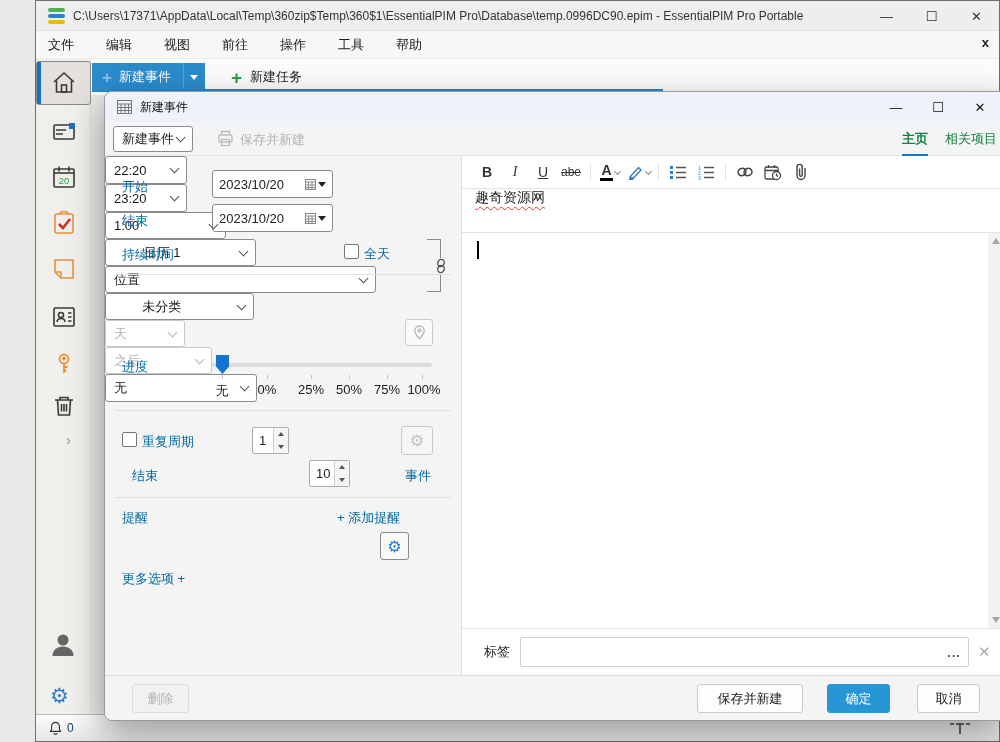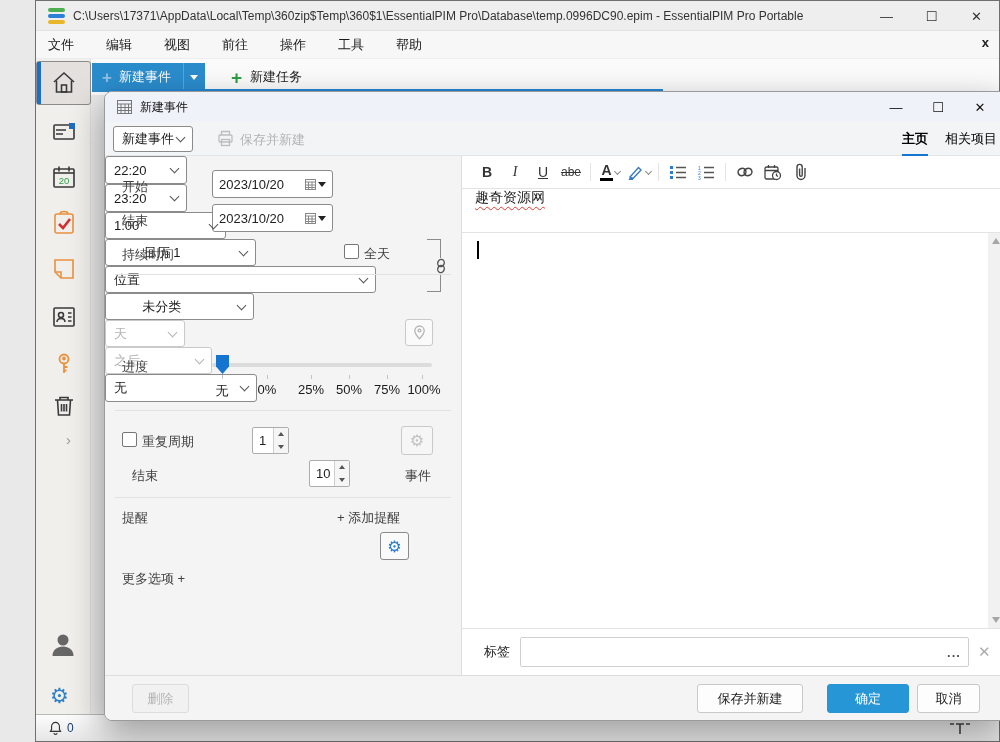--- a/index.html
+++ b/index.html
@@ -65,26 +65,26 @@
   .dlg-controls { position:absolute; right:4px; top:0; height:30px; display:flex; }
   .dlg-btn { width:42px; height:30px; display:flex; align-items:center; justify-content:center; font-size:13px; color:#111; }
   .dlg-toolbar { position:absolute; left:0; top:30px; right:0; height:34px; background:#f3f4f6;
                  border-bottom:1px solid #e4e4e4; }
   .sel { background:#fff; border:1px solid #8b8b8b; border-radius:3px; display:flex; align-items:center;
          padding:0 8px; font-size:13px; color:#1a1a1a; }
   .chev { width:7px; height:7px; border-right:1.4px solid #555; border-bottom:1.4px solid #555;
           transform:rotate(45deg); margin-left:auto; margin-top:-3px; flex:none; }
   .chev.gray { border-color:#b5b5b5; }
   .grayed { color:#b3b3b3; }
-  .tab { position:absolute; top:8px; font-size:13px; color:#000000; padding-bottom:6px; }
+  .tab { position:absolute; top:8px; font-size:13px; color:#15803d; padding-bottom:6px; }
   .tab.active { border-bottom:3px solid #1576d1; font-weight:bold; }
 
   .left-panel { position:absolute; left:0; top:64px; width:357px; bottom:45px; background:#f4f4f4;
                 border-right:1px solid #ddd; }
-  .lbl { position:absolute; font-size:13px; color:#404040; }
+  .lbl { position:absolute; font-size:13px; color:#0369a1; }
   .divider { position:absolute; left:10px; right:10px; height:1px; background:#e1e1e1; }
   .inp { position:absolute; background:#fff; border:1px solid #8b8b8b; border-radius:3px;
          display:flex; align-items:center; padding:0 6px; font-size:13px; }
   .cal-drop { margin-left:auto; display:flex; align-items:center; gap:2px; }
   .tri-dn { width:0; height:0; border-left:4px solid transparent; border-right:4px solid transparent; border-top:5px solid #222; }
   .spin { position:absolute; background:#fff; border:1px solid #adadad; border-radius:2px; display:flex; }
   .spin .v { flex:1; display:flex; align-items:center; padding-left:6px; font-size:13px; }
   .spin .arrows { width:15px; border-left:1px solid #cfcfcf; display:flex; flex-direction:column; }
   .spin .arrows span { flex:1; display:flex; align-items:center; justify-content:center; background:#f5f5f5; }
   .tri-up-s { width:0; height:0; border-left:3px solid transparent; border-right:3px solid transparent; border-bottom:4px solid #555; }
@@ -529,18 +529,18 @@
           <input class="tags-input" value="" style="">
           <span class="tags-more">...</span>
         </div>
         <span class="tags-x">✕</span>
       </div>
     </div>
 
     <div class="dlg-footer">
       <div class="f-btn disabled" style="left:27px;width:57px">删除</div>
       <div class="f-btn" style="left:592px;width:106px">保存并新建</div>
-      <div class="f-btn primary" style="left:722px;width:82px">确定</div>
+      <div class="f-btn primary" style="left:722px;width:63px">确定</div>
       <div class="f-btn" style="left:812px;width:63px">取消</div>
     </div>
 
   </div>
 </div>
 
 </body></html>

